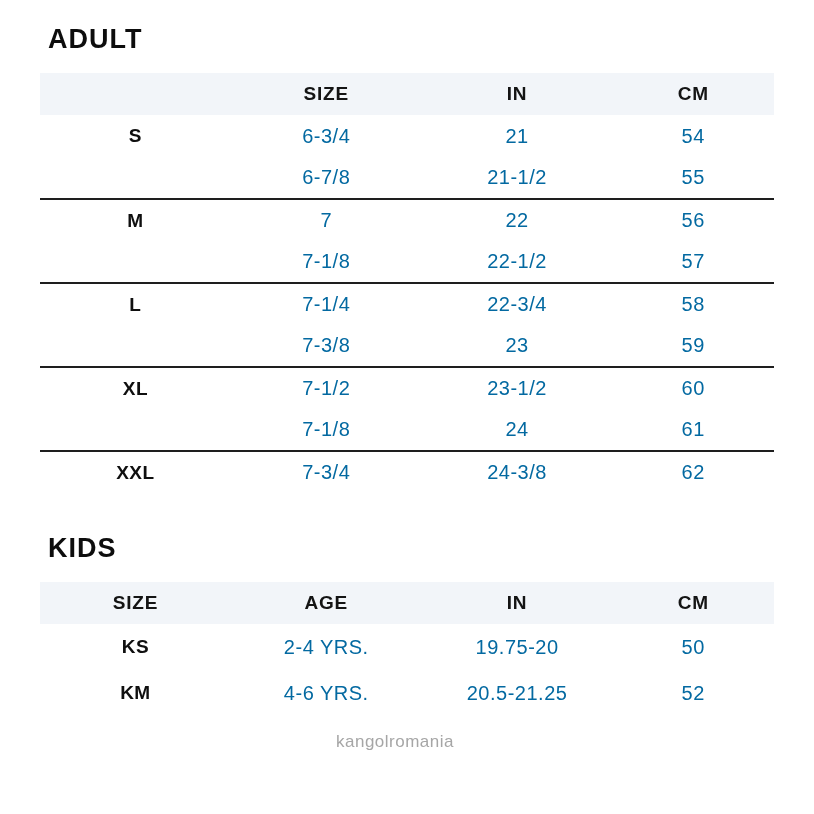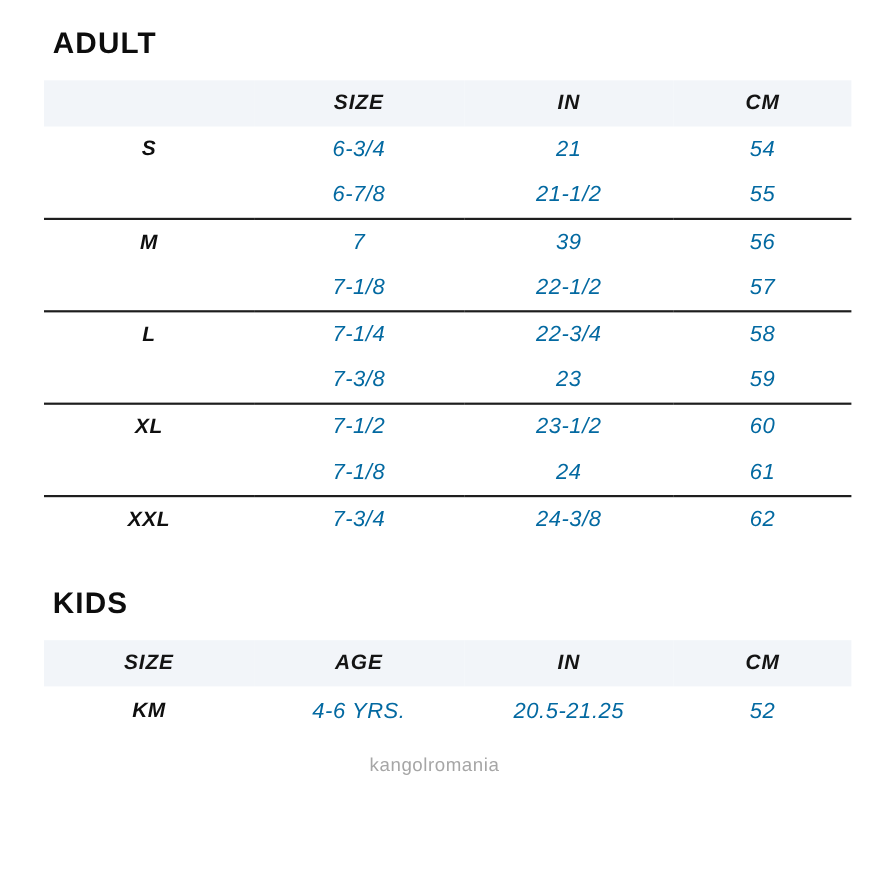--- a/index.html
+++ b/index.html
@@ -20,21 +20,20 @@
     font-size: 27px;
     font-weight: 700;
     letter-spacing: 1px;
     color: #0d0d0d;
     margin: 0 0 18px 8px;
   }
   table {
     width: 734px;
     border-collapse: collapse;
     table-layout: fixed;
-    font-style: italic;
   }
   col.c1 { width: 26%; }
   col.c2 { width: 26%; }
   col.c3 { width: 26%; }
   col.c4 { width: 22%; }
   thead th {
     background: #f2f5f9;
     height: 42px;
     font-size: 19px;
     font-weight: 700;
@@ -103,21 +102,21 @@
         </tr>
         <tr class="group-end">
           <td></td>
           <td>6-7/8</td>
           <td>21-1/2</td>
           <td>55</td>
         </tr>
         <tr>
           <td class="size-label">M</td>
           <td>7</td>
-          <td>39</td>
+          <td>22</td>
           <td>56</td>
         </tr>
         <tr class="group-end">
           <td></td>
           <td>7-1/8</td>
           <td>22-1/2</td>
           <td>57</td>
         </tr>
         <tr>
           <td class="size-label">L</td>
@@ -166,20 +165,26 @@
       <thead>
         <tr>
           <th>SIZE</th>
           <th>AGE</th>
           <th>IN</th>
           <th>CM</th>
         </tr>
       </thead>
       <tbody>
         <tr>
+          <td class="size-label">KS</td>
+          <td>2-4 YRS.</td>
+          <td>19.75-20</td>
+          <td>50</td>
+        </tr>
+        <tr>
           <td class="size-label">KM</td>
           <td>4-6 YRS.</td>
           <td>20.5-21.25</td>
           <td>52</td>
         </tr>
       </tbody>
     </table>
   </div>
 
   <div class="watermark">kangolromania</div>

